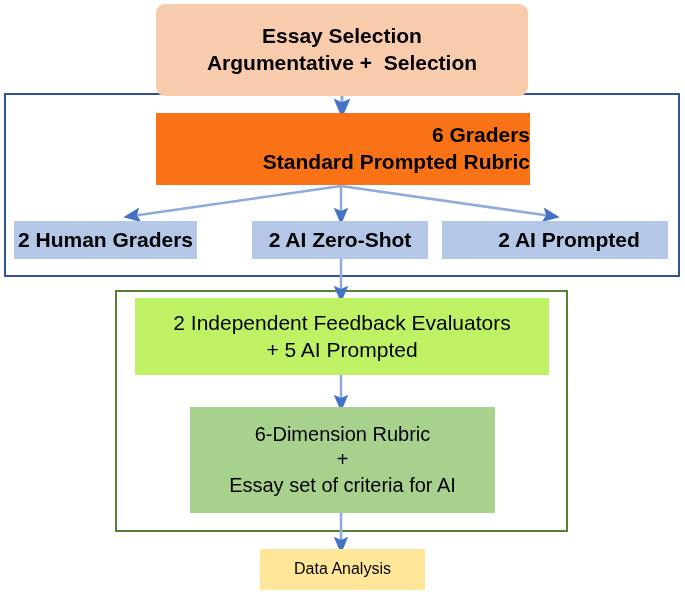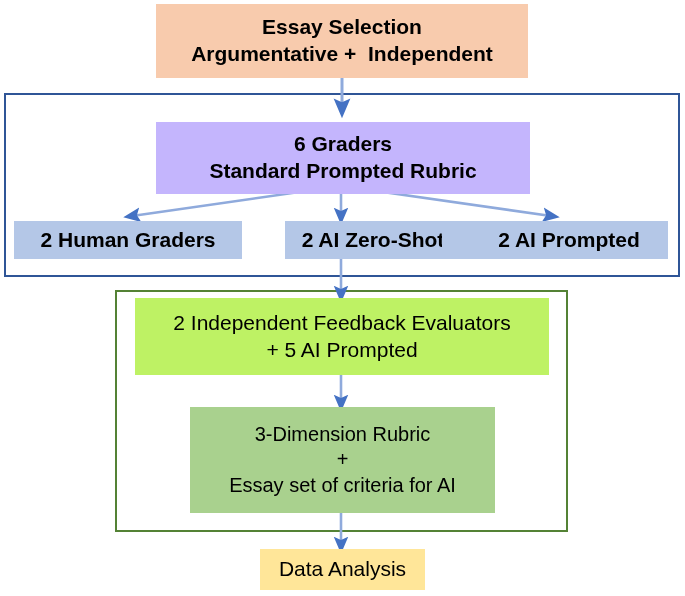--- a/index.html
+++ b/index.html
@@ -32,60 +32,62 @@
   .box .line {
     display: block;
     white-space: pre;
   }
 
   
   #essay-selection-box {
     left: 156px;
     top: 4px;
     width: 372px;
-    height: 74px;
+    height: 92px;
     background: #F8CBAD;
     font-size: 21px;
     font-weight: bold;
+    border-radius: 9px;
   }
 
   
   #graders-container {
     position: absolute;
     left: 4px;
     top: 93px;
     width: 676px;
     height: 184px;
     border: 2px solid #2F5597;
     box-sizing: border-box;
     background: transparent;
     z-index: 1;
   }
 
   
   #graders-box {
     left: 156px;
-    top: 122px;
+    top: 113px;
     width: 374px;
     height: 72px;
-    background: #c4b5fd;
+    background: #f97316;
     font-size: 21px;
     font-weight: bold;
+    align-items: flex-end;
   }
 
   
   .grader-type {
     background: #B4C7E7;
     font-size: 21px;
     font-weight: bold;
     top: 221px;
     height: 38px;
   }
-  #human-graders-box { left: 14px;  width: 228px; }
-  #ai-zero-shot-box  { left: 252px; width: 176px; margin-left: 33px; }
+  #human-graders-box { left: 14px;  width: 183px; }
+  #ai-zero-shot-box  { left: 252px; width: 176px; }
   #ai-prompted-box   { left: 442px; width: 226px; padding-left: 28px; }
 
   
   #feedback-container {
     position: absolute;
     left: 115px;
     top: 290px;
     width: 453px;
     height: 242px;
     border: 2px solid #548235;
@@ -112,21 +114,21 @@
     font-size: 20px;
   }
 
   
   #data-analysis-box {
     left: 260px;
     top: 549px;
     width: 165px;
     height: 41px;
     background: #FFE699;
-    font-size: 21px;
+    font-size: 16px;
   }
 
   
   #connectors {
     position: absolute;
     left: 0;
     top: 0;
     width: 685px;
     height: 596px;
     z-index: 2;
@@ -172,21 +174,21 @@
       <line x1="341" y1="375" x2="341" y2="403" stroke="#8FAADC" stroke-width="2.6" marker-end="url(#arrowhead)"></line>
     </g>
 
     <g>
       <line x1="341" y1="513" x2="341" y2="545" stroke="#8FAADC" stroke-width="2.6" marker-end="url(#arrowhead)"></line>
     </g>
   </svg>
 
   <div class="box" id="essay-selection-box">
     <span class="line">Essay Selection</span>
-    <span class="line">Argumentative +  Independent</span>
+    <span class="line">Argumentative +  Selection</span>
   </div>
 
   <div class="box" id="graders-box">
     <span class="line">6 Graders</span>
     <span class="line">Standard Prompted Rubric</span>
   </div>
 
   <div class="box grader-type" id="human-graders-box">
     <span class="line">2 Human Graders</span>
   </div>
@@ -198,21 +200,21 @@
   <div class="box grader-type" id="ai-prompted-box">
     <span class="line">2 AI Prompted</span>
   </div>
 
   <div class="box" id="evaluators-box">
     <span class="line">2 Independent Feedback Evaluators</span>
     <span class="line">+ 5 AI Prompted</span>
   </div>
 
   <div class="box" id="rubric-box">
-    <span class="line">3-Dimension Rubric</span>
+    <span class="line">6-Dimension Rubric</span>
     <span class="line">+</span>
     <span class="line">Essay set of criteria for AI</span>
   </div>
 
   <div class="box" id="data-analysis-box">
     <span class="line">Data Analysis</span>
   </div>
 
 </div>
 

